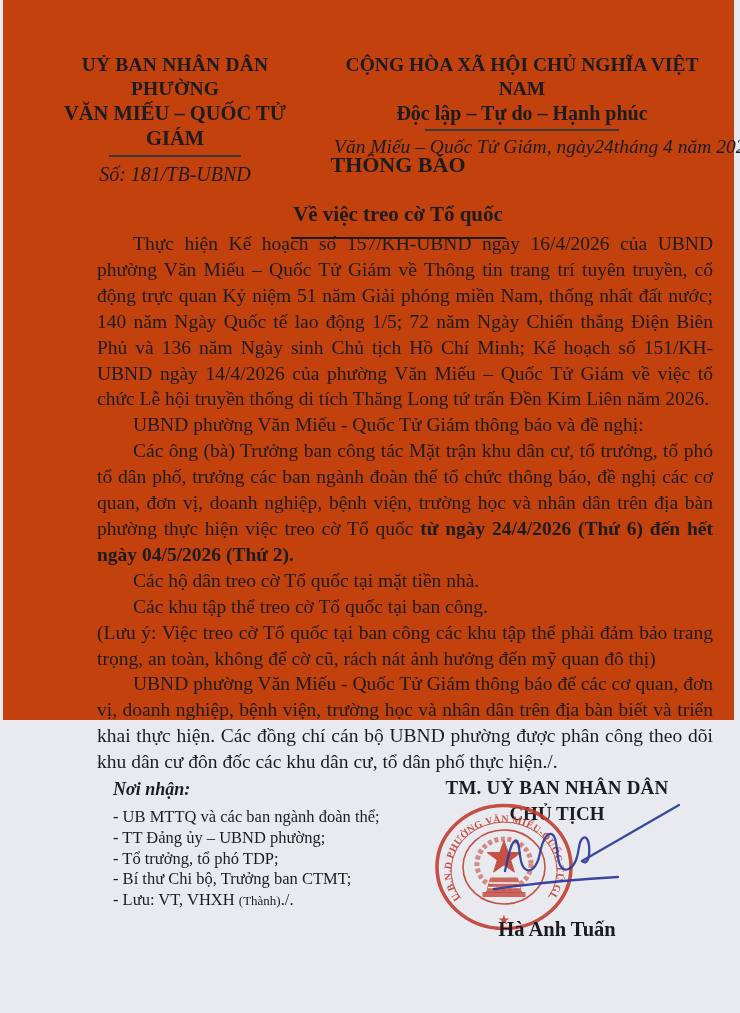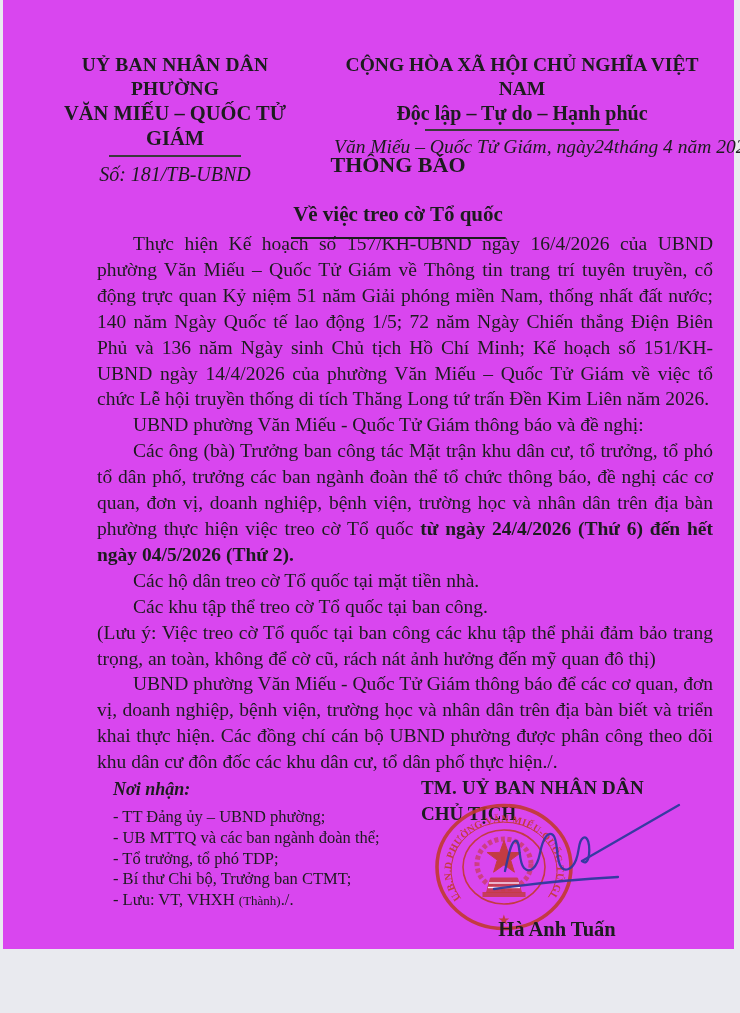--- a/index.html
+++ b/index.html
@@ -1,18 +1,18 @@
 <!DOCTYPE html>
 <html><head>
 <meta charset="utf-8">
 <style>
   html,body{margin:0;padding:0;}
   body{width:740px;height:1013px;background:#e9eaef;font-family:"Liberation Serif","DejaVu Serif",serif;}
   .stage{position:relative;width:740px;height:1013px;background:#e9eaef;overflow:hidden;}
-  .page{position:absolute;left:3px;top:0;width:731px;height:949px;background:#d946ef;color:#1c1c1e;}
+  .page{position:absolute;left:3px;top:0;width:731px;height:720px;background:#c2410c;color:#1c1c1e;}
 
   
   .hdr-left{position:absolute;left:44px;top:53px;width:256px;text-align:center;}
   .hdr-left .l1{font-weight:bold;font-size:19.5px;line-height:24px;letter-spacing:.2px;}
   .hdr-left .l2{font-weight:bold;font-size:20.5px;line-height:25px;}
   .hdr-left .rule{width:132px;height:0;border-top:2px solid #3a3a3c;margin:4px auto 6px auto;}
   .hdr-left .num{font-size:20px;font-style:italic;}
   .hdr-right{position:absolute;left:331px;top:53px;width:376px;text-align:center;}
   .hdr-right .l1{font-weight:bold;font-size:19.5px;line-height:24px;}
   .hdr-right .l2{font-weight:bold;font-size:20px;line-height:25px;}
@@ -31,21 +31,21 @@
   .body-text p{margin:0;}
   .body-text p.indent{text-indent:36px;}
   .body-text .b{font-weight:bold;}
 
   
   .recipients{position:absolute;left:110px;top:779px;width:300px;}
   .recipients .head{font-weight:bold;font-style:italic;font-size:18px;margin-bottom:7px;}
   .recipients ul{list-style:none;margin:0;padding:0;font-size:16.5px;line-height:20.8px;}
   .recipients .small{font-size:13px;}
 
-  .sig-block{position:absolute;left:418px;top:776px;width:272px;text-align:left;}
+  .sig-block{position:absolute;left:418px;top:776px;width:272px;text-align:center;}
   .sig-block .l1{font-weight:bold;font-size:19px;line-height:24px;letter-spacing:.2px;}
   .sig-block .l2{font-weight:bold;font-size:19px;line-height:24px;margin-top:2px;}
   .sig-name{position:absolute;left:418px;top:918px;width:272px;text-align:center;
             font-weight:bold;font-size:20.5px;}
 
   .seal-svg{position:absolute;left:398px;top:770px;pointer-events:none;}
   .seal-ink{opacity:.88;}
 </style>
 </head>
 <body>
@@ -78,22 +78,22 @@
         <p class="indent"><span>Các ông (bà) Trưởng ban công tác Mặt trận khu dân cư, tổ trưởng, tổ phó tổ dân phố, trưởng các ban ngành đoàn thể tổ chức thông báo, đề nghị các cơ quan, đơn vị, doanh nghiệp, bệnh viện, trường học và nhân dân trên địa bàn phường thực hiện việc treo cờ Tổ quốc </span><span class="b">từ ngày 24/4/2026 (Thứ 6) đến hết ngày 04/5/2026 (Thứ 2).</span></p>
         <p class="indent"><span>Các hộ dân treo cờ Tổ quốc tại mặt tiền nhà.</span></p>
         <p class="indent"><span>Các khu tập thể treo cờ Tổ quốc tại ban công.</span></p>
         <p class=""><span>(Lưu ý: Việc treo cờ Tổ quốc tại ban công các khu tập thể phải đảm bảo trang trọng, an toàn, không để cờ cũ, rách nát ảnh hưởng đến mỹ quan đô thị)</span></p>
         <p class="indent"><span>UBND phường Văn Miếu - Quốc Tử Giám thông báo để các cơ quan, đơn vị, doanh nghiệp, bệnh viện, trường học và nhân dân trên địa bàn biết và triển khai thực hiện. Các đồng chí cán bộ UBND phường được phân công theo dõi khu dân cư đôn đốc các khu dân cư, tổ dân phố thực hiện./.</span></p>
       </div>
 
     <div class="recipients">
       <div class="head">Nơi nhận:</div>
       <ul>
+          <li>- UB MTTQ và các ban ngành đoàn thể;</li>
           <li>- TT Đảng ủy – UBND phường;</li>
-          <li>- UB MTTQ và các ban ngành đoàn thể;</li>
           <li>- Tổ trưởng, tổ phó TDP;</li>
           <li>- Bí thư Chi bộ, Trưởng ban CTMT;</li>
           <li>- Lưu: VT, VHXH <span class="small">(Thành)</span>./.</li>
         </ul>
     </div>
 
     <div class="sig-block">
       <div class="l1">TM. UỶ BAN NHÂN DÂN</div>
       <div class="l2">CHỦ TỊCH</div>
     </div>

